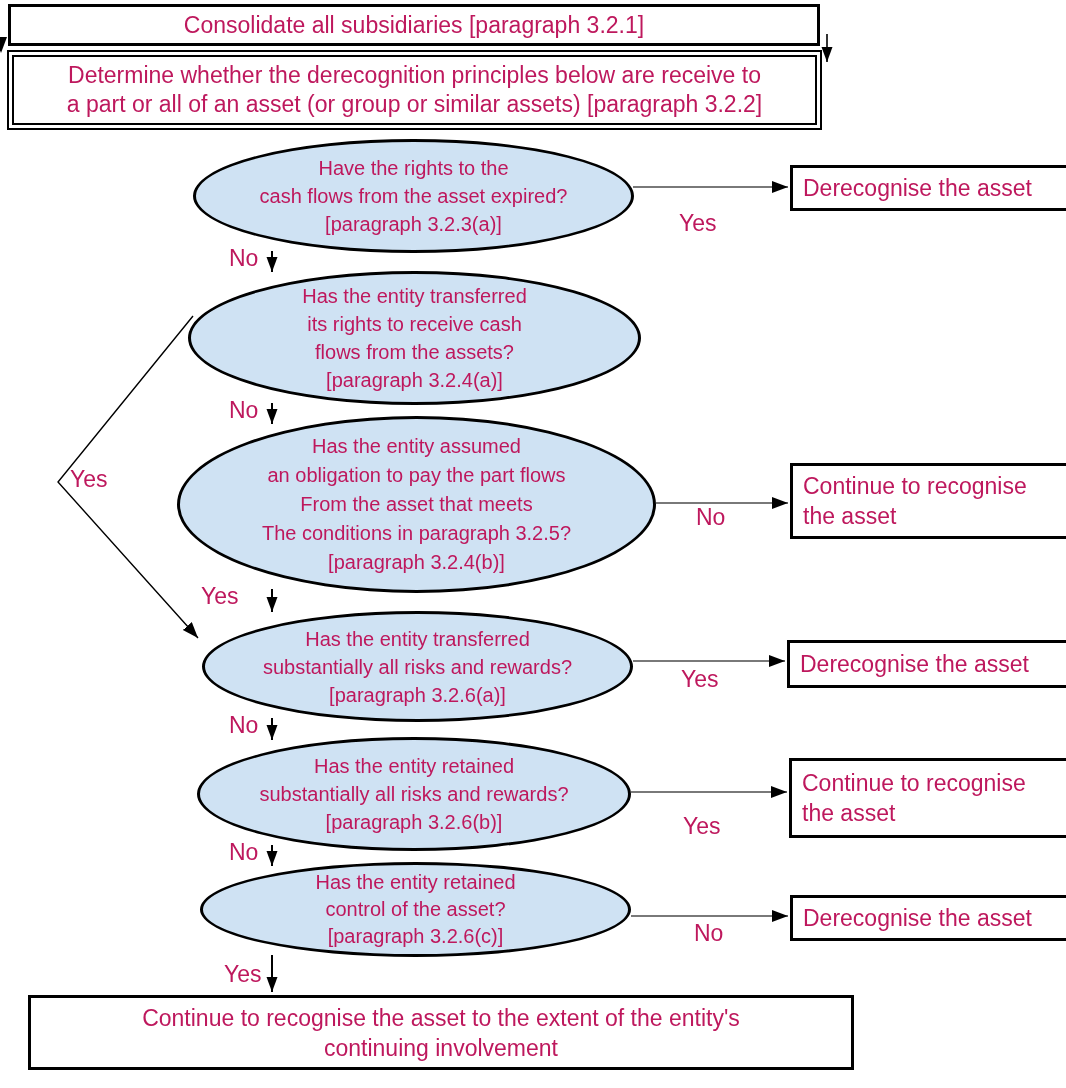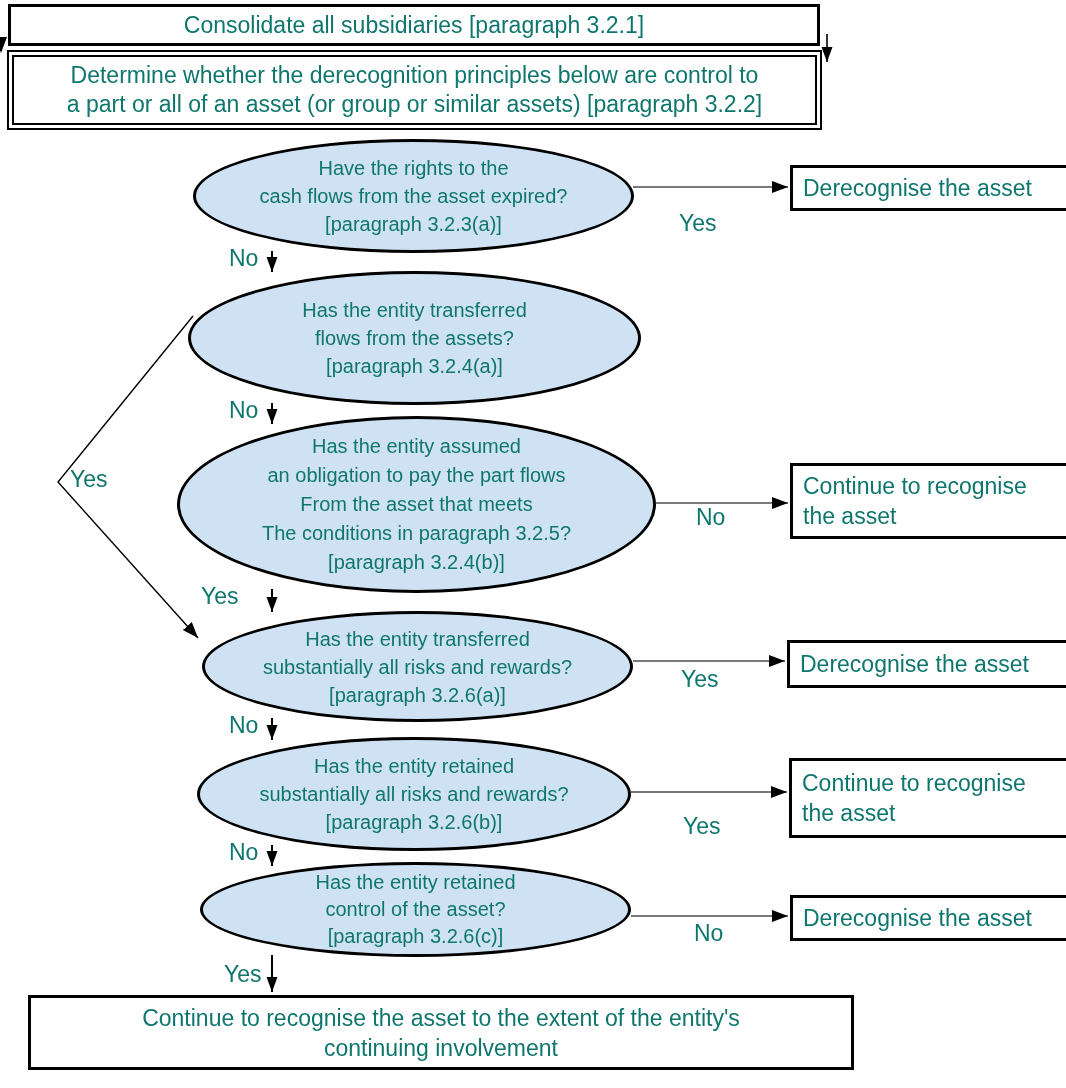--- a/index.html
+++ b/index.html
@@ -1,18 +1,18 @@
 <!DOCTYPE html>
 <html><head>
 <meta charset="utf-8">
 <style>
   html,body{margin:0;padding:0;background:#fff;}
   .canvas{
     position:relative;width:1066px;height:1088px;background:#ffffff;
-    overflow:hidden;font-family:"Liberation Sans",sans-serif;color:#0f766e;
+    overflow:hidden;font-family:"Liberation Sans",sans-serif;color:#be185d;
   }
   .node{position:absolute;box-sizing:border-box;}
   .rectbox{
     border:3px solid #000;background:#fff;
     display:flex;flex-direction:column;align-items:center;justify-content:center;
     text-align:center;font-size:23px;line-height:30px;
   }
   .doubleborder{border:7px double #000;}
   .ellipse{
     border:3px solid #000;border-radius:50%;background:#cfe2f3;
@@ -64,36 +64,37 @@
   </svg>
 
   <div class="node rectbox" style="left:8px;top:4px;width:812px;height:42px;">
     <div>
         <div>Consolidate all subsidiaries [paragraph 3.2.1]</div>
       </div>
   </div>
 
   <div class="node rectbox doubleborder" style="left:7px;top:50px;width:815px;height:80px;line-height:29px;">
     <div>
-        <div>Determine whether the derecognition principles below are control to</div>
+        <div>Determine whether the derecognition principles below are receive to</div>
         <div>a part or all of an asset (or group or similar assets)  [paragraph 3.2.2]</div>
       </div>
   </div>
 
   <div class="node ellipse" style="left:193px;top:139px;width:441px;height:114px;">
     <div>
         <div>Have the rights to the</div>
         <div>cash flows from the asset expired?</div>
         <div>[paragraph 3.2.3(a)]</div>
       </div>
   </div>
 
   <div class="node ellipse" style="left:188px;top:271px;width:453px;height:134px;">
     <div>
         <div>Has the entity transferred</div>
+        <div>its rights to receive cash</div>
         <div>flows from the assets?</div>
         <div>[paragraph 3.2.4(a)]</div>
       </div>
   </div>
 
   <div class="node ellipse tall" style="left:177px;top:416px;width:479px;height:177px;">
     <div>
         <div>Has the entity assumed</div>
         <div>an obligation to pay the part flows</div>
         <div>From the asset that meets</div>

